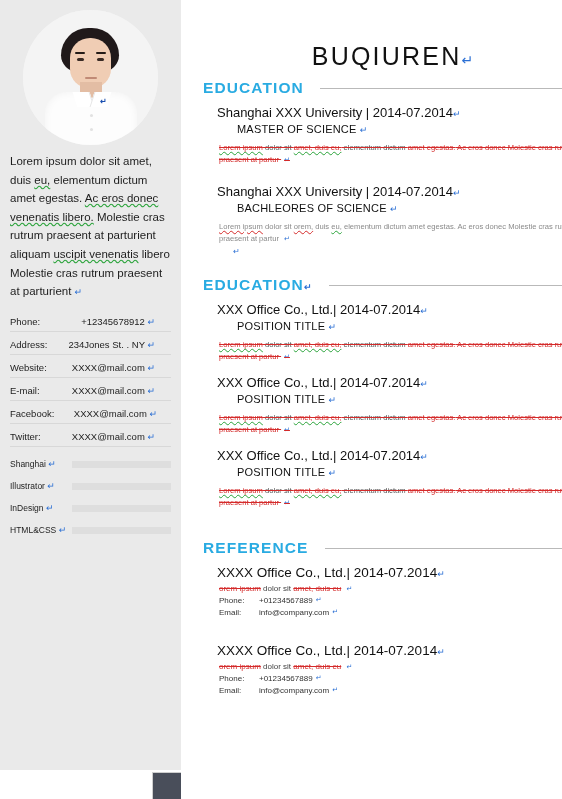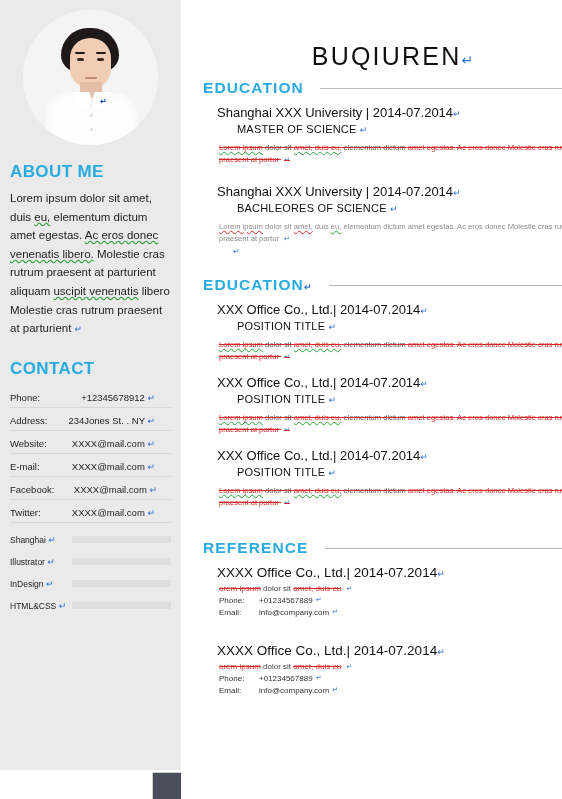--- a/index.html
+++ b/index.html
@@ -285,24 +285,22 @@
       <div class="ph-eye r"></div>
       <div class="ph-mouth"></div>
       <div class="ph-neck"></div>
       <div class="ph-collar-l"></div>
       <div class="ph-collar-r"></div>
       <div class="ph-btn" style="top:104px"></div>
       <div class="ph-btn" style="top:118px"></div>
       <div id="avatar-mark">↵</div>
     </div>
 
-    <h2 id="about-heading" class="side-heading">ABOUT ME</h2>
     <p id="about-text"><span>Lorem ipsum dolor sit amet, duis </span><span class="sq-green">eu,</span><span> elementum dictum amet egestas. </span><span class="sq-green">Ac eros donec venenatis libero.</span><span> Molestie cras rutrum praesent at parturient aliquam </span><span class="sq-green">uscipit venenatis</span><span> libero Molestie cras rutrum praesent at parturient</span> <span class="pilcrow">↵</span></p>
 
-    <h2 id="contact-heading" class="side-heading">CONTACT</h2>
     <div id="contact-list">
       <div class="contact-row">
         <span class="contact-label">Phone:</span>
         <span class="contact-value"><span>+12345678912</span> <span class="pilcrow">↵</span></span>
       </div>
       <div class="contact-row">
         <span class="contact-label">Address:</span>
         <span class="contact-value"><span>234Jones St. . NY</span> <span class="pilcrow">↵</span></span>
       </div>
       <div class="contact-row">
@@ -355,21 +353,21 @@
 
       <div id="edu-entry-1" class="entry">
         <p class="entry-title"><span>Shanghai XXX University | 2014-07.2014</span><span class="pilcrow">↵</span></p>
         <p class="entry-sub"><span>MASTER OF SCIENCE</span> <span class="pilcrow">↵</span></p>
         <p class="entry-body struck"><span class="sq-green">Lorem ipsum</span><span class="nodel"> dolor sit </span><span class="sq-green">amet, duis eu,</span><span class="nodel"> elementum dictum </span><span>amet egestas.</span><span> Ac eros donec Molestie cras rutrum praesent at partur</span> <span class="small-pilcrow">↵</span></p>
       </div>
 
       <div id="edu-entry-2" class="entry">
         <p class="entry-title"><span>Shanghai XXX University | 2014-07.2014</span><span class="pilcrow">↵</span></p>
         <p class="entry-sub"><span>BACHLEORES OF SCIENCE</span> <span class="pilcrow">↵</span></p>
-        <p class="entry-body"><span class="sq-red">Lorem ipsum</span><span> dolor sit </span><span class="sq-red">amet,</span><span> duis </span><span class="sq-green">eu,</span><span> elementum dictum amet egestas. Ac eros donec Molestie cras rutrum praesent at partur</span> <span class="small-pilcrow">↵</span></p>
+        <p class="entry-body"><span class="sq-red">Lorem ipsum</span><span> dolor sit </span><span class="sq-red">orem,</span><span> duis </span><span class="sq-green">eu,</span><span> elementum dictum amet egestas. Ac eros donec Molestie cras rutrum praesent at partur</span> <span class="small-pilcrow">↵</span></p>
         <p id="stray-pilcrow">↵</p>
       </div>
     </section>
 
     <section id="experience-section" class="section">
       <div class="section-head">
         <span class="section-title"><span>EDUCATION</span><span class="pilcrow">↵</span></span>
         <span class="section-rule"></span>
       </div>
 

